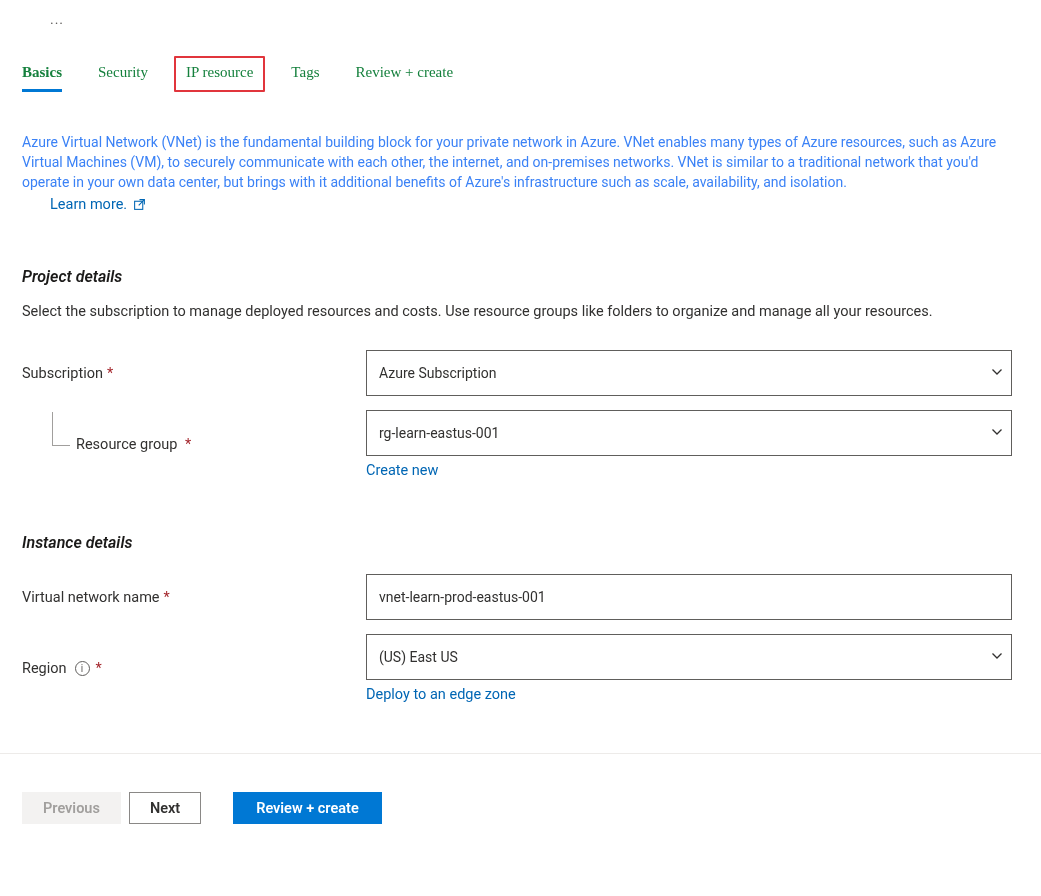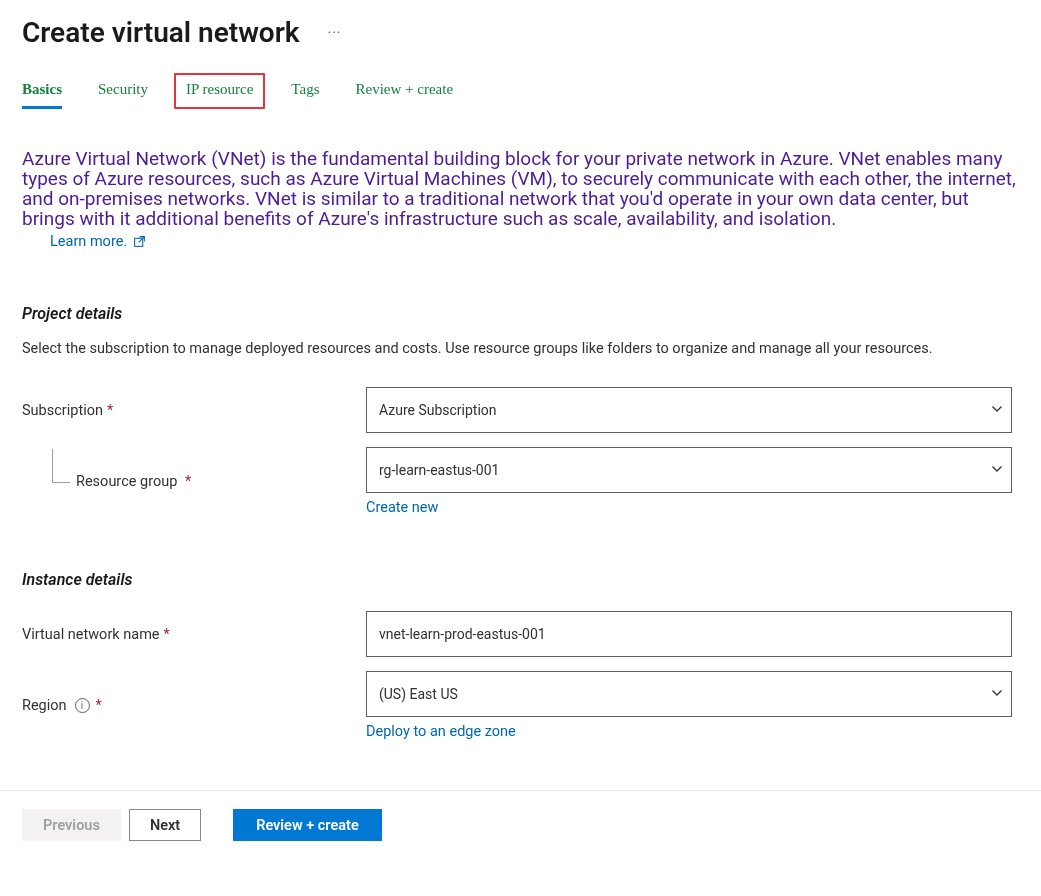--- a/index.html
+++ b/index.html
@@ -53,23 +53,23 @@
       border: 2px solid #e1353c;
       padding: 6px 10px;
       margin-right: 26px;
       margin-left: -10px;
       border-radius: 1px;
     }
     .content {
       padding: 40px 22px 20px 22px;
     }
     .description {
-      font-size: 19px;
+      font-size: 14px;
       line-height: 20px;
-      color: #4c1d95;
+      color: #3b82f6;
     }
     .learn-more {
       display: inline-flex;
       align-items: center;
       color: #0066b4;
       text-decoration: none;
       margin-top: 4px;
       margin-left: 28px;
       font-size: 14.5px;
       cursor: pointer;
@@ -183,40 +183,40 @@
     .btn {
       height: 32px;
       padding: 0 20px;
       font-size: 14.5px;
       font-family: inherit;
       border: 1px solid #8a8886;
       background: #ffffff;
       color: #323130;
       cursor: pointer;
       font-weight: 600;
+      margin-top: 20px;
     }
     .btn.disabled {
       background: #f3f2f1;
       color: #a19f9d;
       border: 1px solid #f3f2f1;
       cursor: default;
     }
     .btn.primary {
       background: #0078d4;
       color: #ffffff;
       border: 1px solid #0078d4;
       margin-left: 24px;
       padding: 0 22px;
     }
   </style>
 </head>
 <body>
 
 <div class="page-header">
-  <h1 class="page-title">Create virtual network</h1>
   <span class="more-icon">···</span>
 </div>
 
 <div class="tabs">
   <div class="tab active">Basics</div>
   <div class="tab">Security</div>
   <div class="tab highlighted">IP resource</div>
   <div class="tab">Tags</div>
   <div class="tab">Review + create</div>
 </div>

